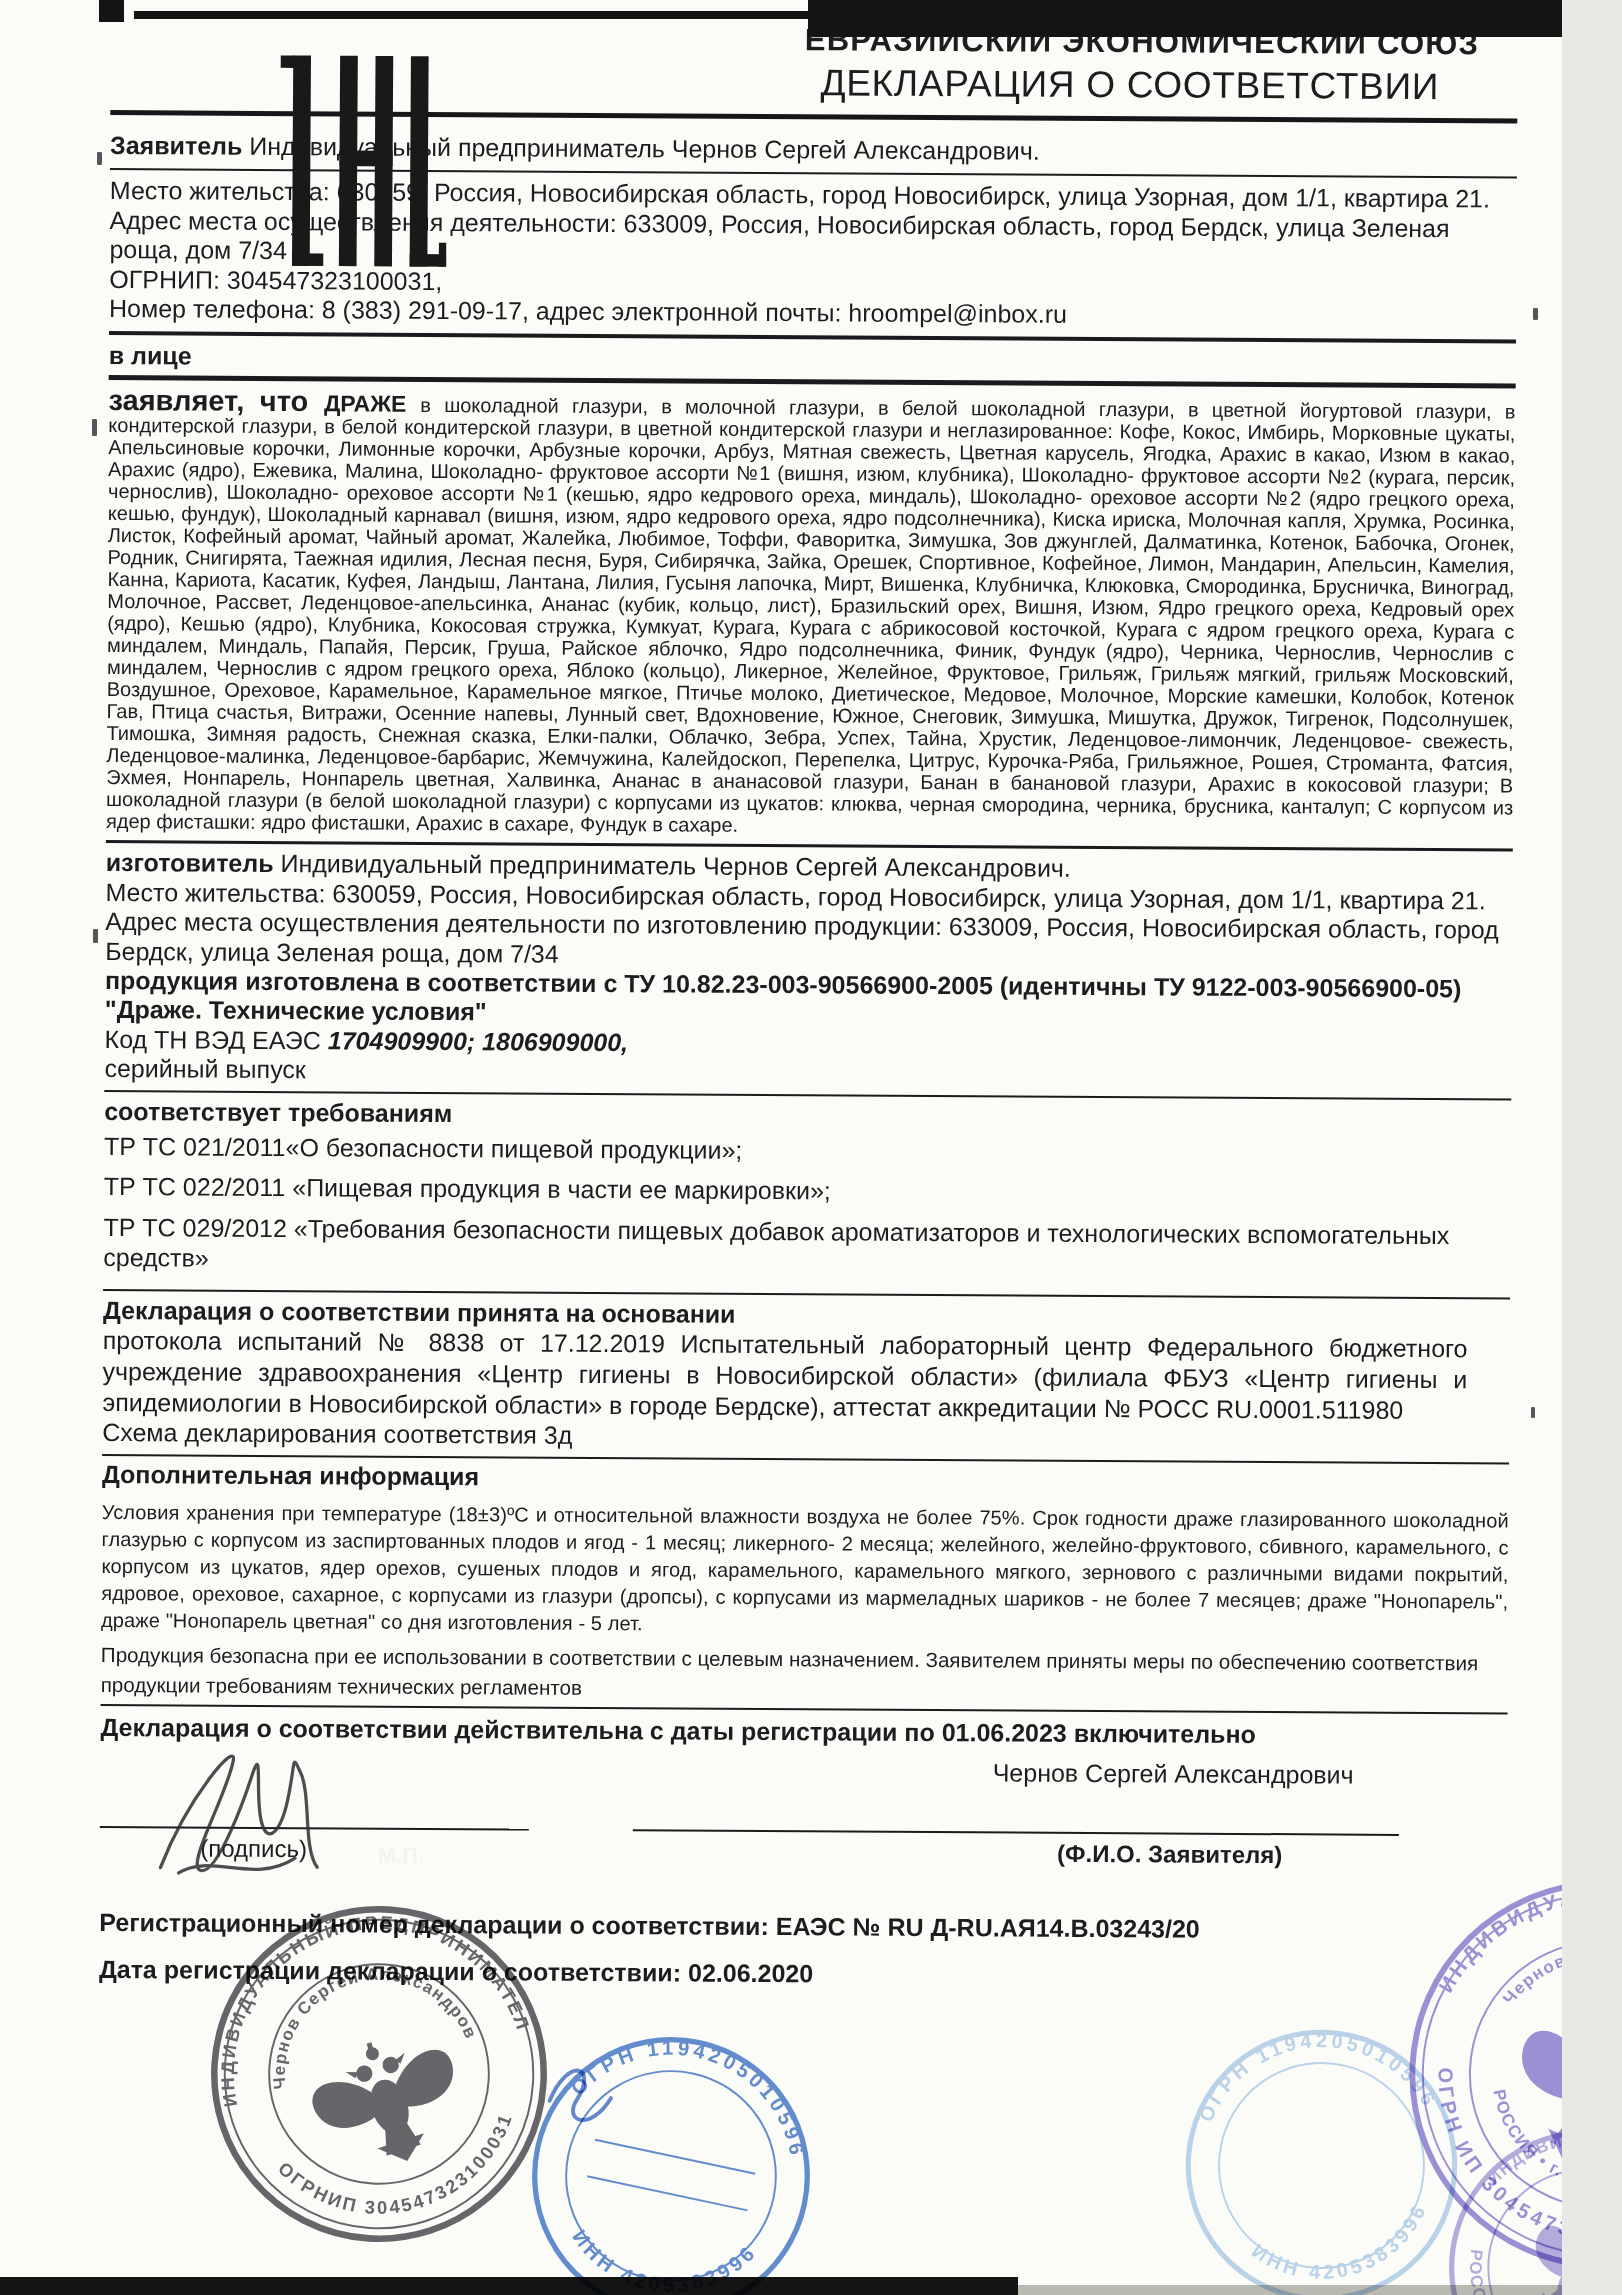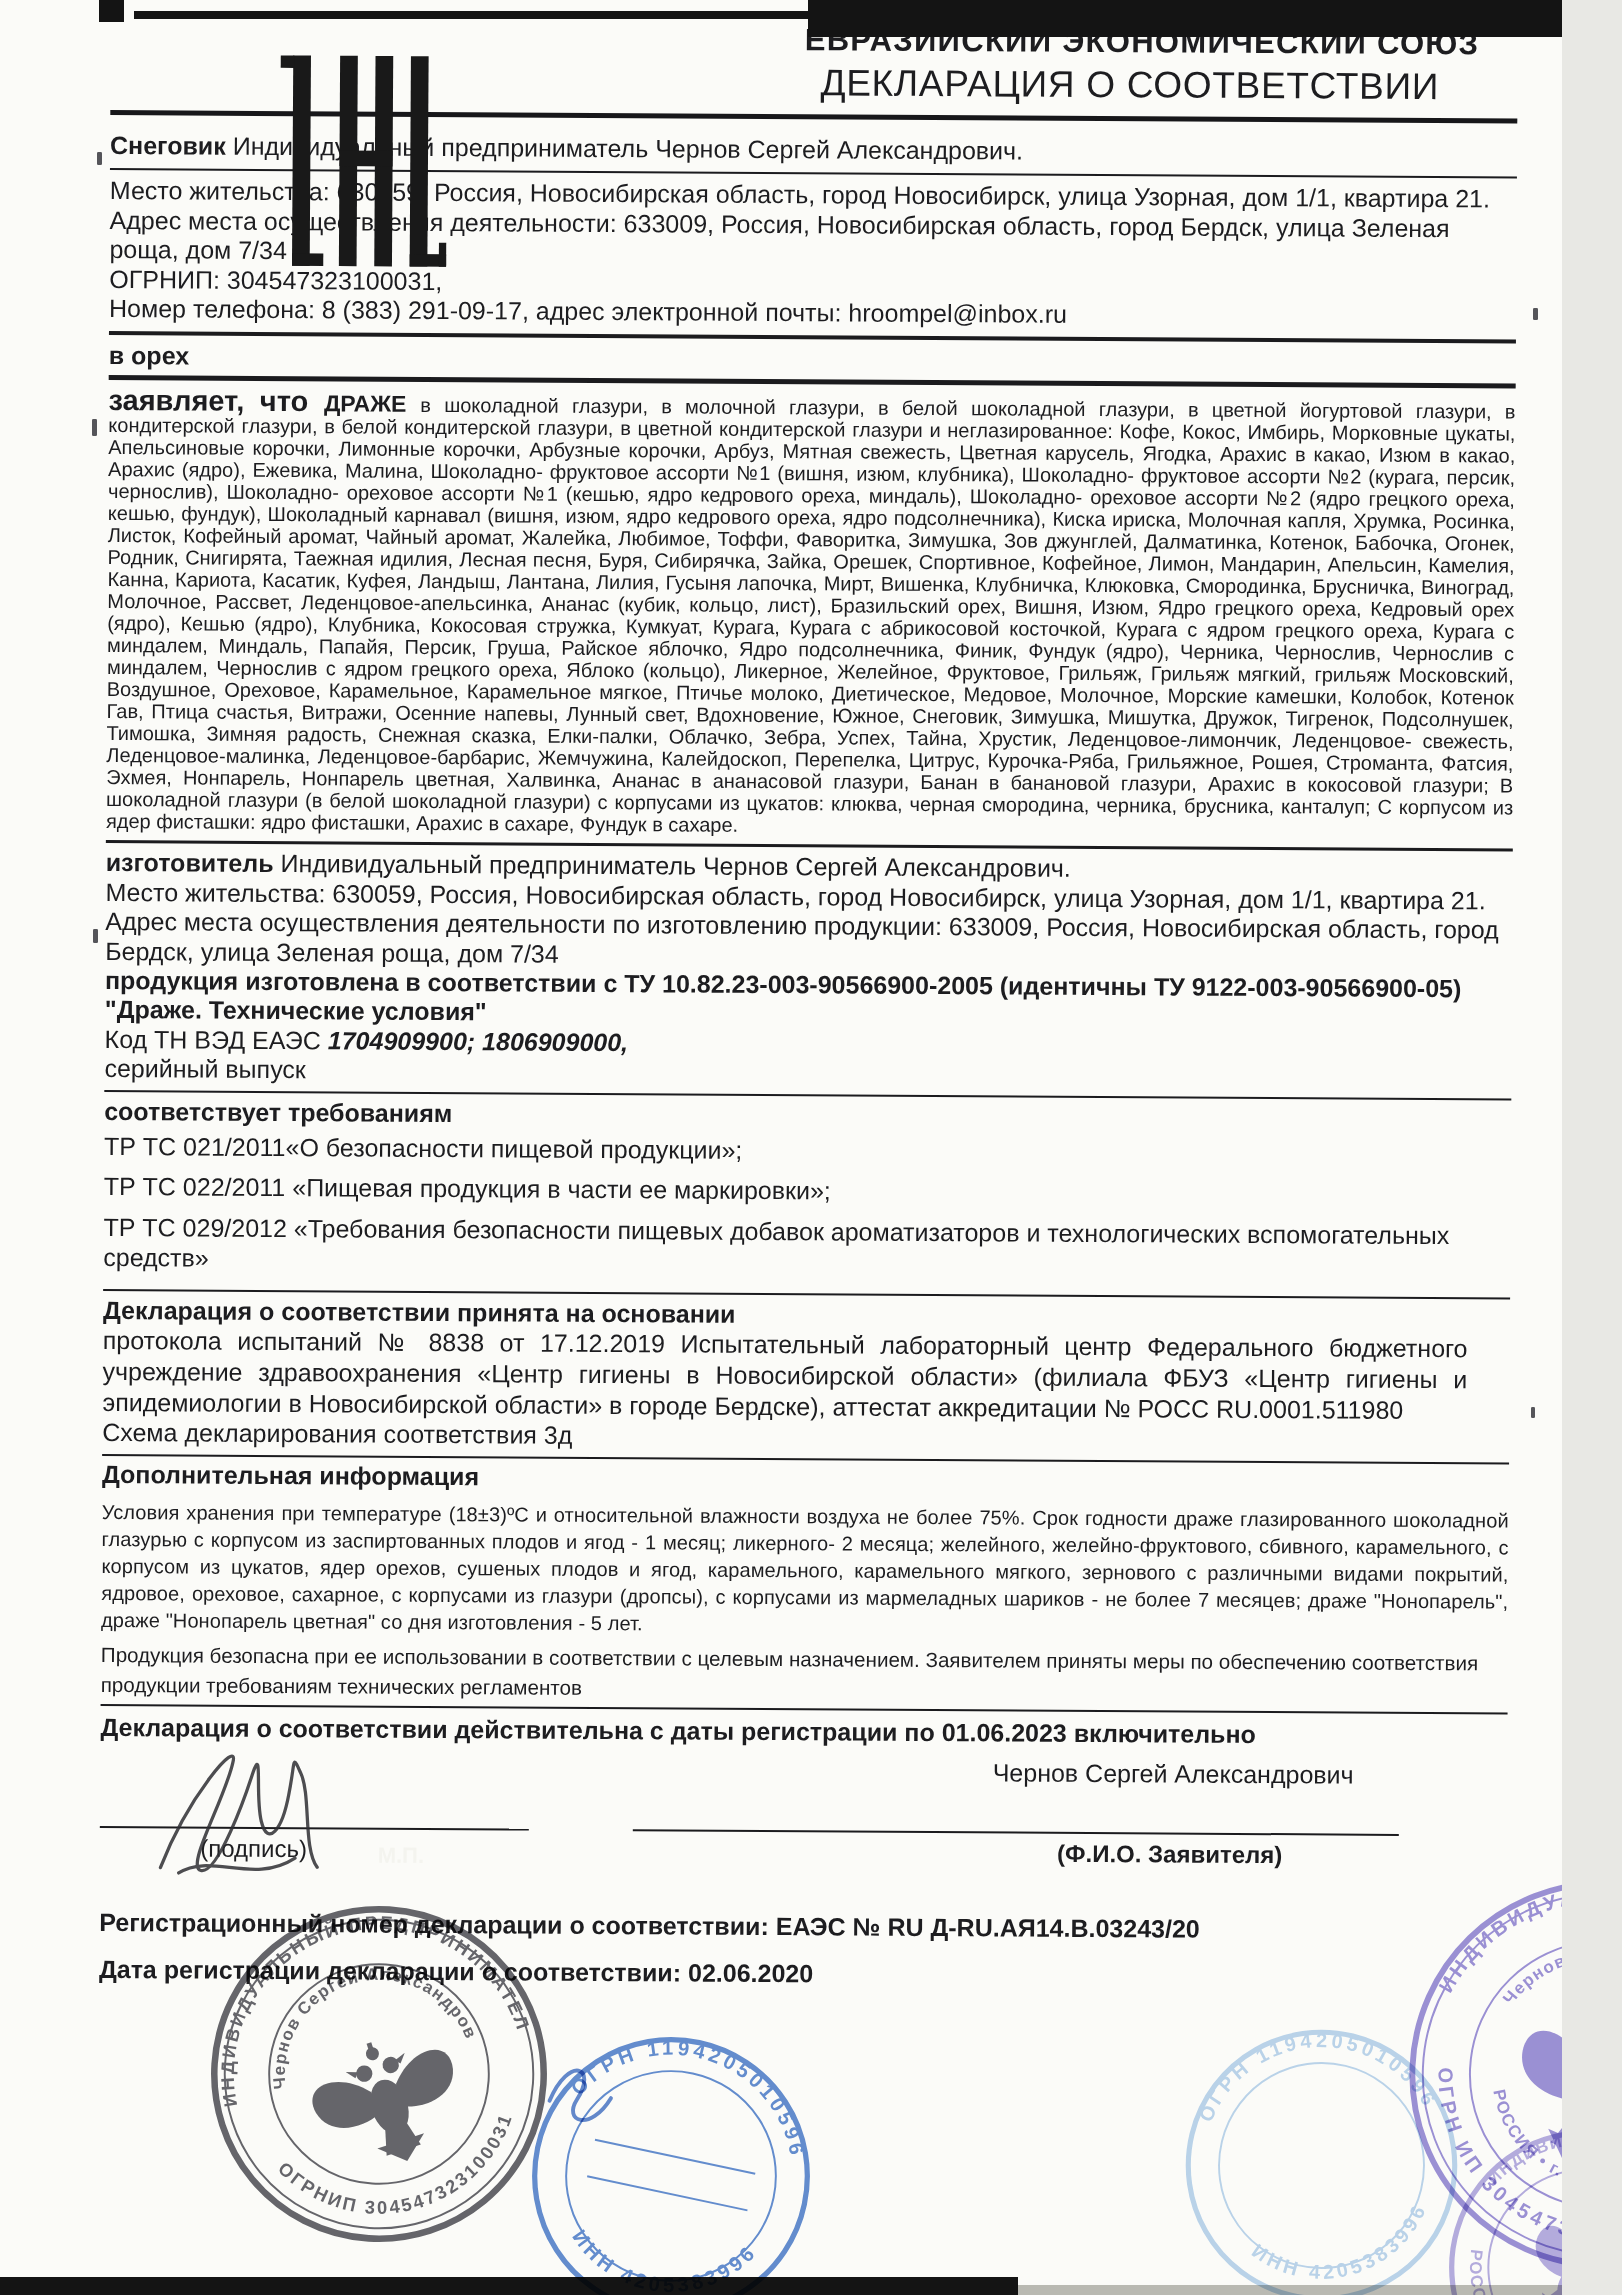--- a/index.html
+++ b/index.html
@@ -90,32 +90,32 @@
         <rect x="120" y="188" width="102" height="30"></rect>
         <rect x="256" y="6" width="34" height="404"></rect>
           <rect x="256" y="386" width="70" height="24"></rect>
         <rect x="312" y="364" width="14" height="46"></rect>
       </svg>
       <div class="union">ЕВРАЗИЙСКИЙ ЭКОНОМИЧЕСКИЙ СОЮЗ</div>
       <div class="doctitle">ДЕКЛАРАЦИЯ О СООТВЕТСТВИИ</div>
     </div>
 
     <div class="sec row-applicant t">
-      <span class="b">Снеговик</span><span> Индивидуальный предприниматель Чернов Сергей Александрович.</span>
+      <span class="b">Заявитель</span><span> Индивидуальный предприниматель Чернов Сергей Александрович.</span>
     </div>
 
     <div class="sec row-contacts t heavy">
       <div>Место жительства: 630059, Россия, Новосибирская область, город Новосибирск, улица Узорная, дом 1/1, квартира 21.</div>
       <div>Адрес места осуществления деятельности: 633009, Россия, Новосибирская область, город Бердск, улица Зеленая роща, дом 7/34</div>
       <div>ОГРНИП: 304547323100031,</div>
       <div>Номер телефона: 8 (383) 291-09-17, адрес электронной почты: hroompel@inbox.ru</div>
     </div>
 
     <div class="sec row-inlice t">
-      <span class="b">в орех</span>
+      <span class="b">в лице</span>
     </div>
 
     <div class="sec row-products">
       <div class="products">
         <span class="lead">заявляет, что </span><span class="caps">ДРАЖЕ </span><span>в шоколадной глазури, в молочной глазури, в белой шоколадной глазури, в цветной йогуртовой глазури, в кондитерской глазури, в белой кондитерской глазури, в цветной кондитерской глазури и неглазированное: Кофе, Кокос, Имбирь, Морковные цукаты, Апельсиновые корочки, Лимонные корочки, Арбузные корочки, Арбуз, Мятная свежесть, Цветная карусель, Ягодка, Арахис в какао, Изюм в какао, Арахис (ядро), Ежевика, Малина, Шоколадно- фруктовое ассорти №1 (вишня, изюм, клубника), Шоколадно- фруктовое ассорти №2 (курага, персик, чернослив), Шоколадно- ореховое ассорти №1 (кешью, ядро кедрового ореха, миндаль), Шоколадно- ореховое ассорти №2 (ядро грецкого ореха, кешью, фундук), Шоколадный карнавал (вишня, изюм, ядро кедрового ореха, ядро подсолнечника), Киска ириска, Молочная капля, Хрумка, Росинка, Листок, Кофейный аромат, Чайный аромат, Жалейка, Любимое, Тоффи, Фаворитка, Зимушка, Зов джунглей, Далматинка, Котенок, Бабочка, Огонек, Родник, Снигирята, Таежная идилия, Лесная песня, Буря, Сибирячка, Зайка, Орешек, Спортивное, Кофейное, Лимон, Мандарин, Апельсин, Камелия, Канна, Кариота, Касатик, Куфея, Ландыш, Лантана, Лилия, Гусыня лапочка, Мирт, Вишенка, Клубничка, Клюковка, Смородинка, Брусничка, Виноград, Молочное, Рассвет, Леденцовое-апельсинка, Ананас (кубик, кольцо, лист), Бразильский орех, Вишня, Изюм, Ядро грецкого ореха, Кедровый орех (ядро), Кешью (ядро), Клубника, Кокосовая стружка, Кумкуат, Курага, Курага с абрикосовой косточкой, Курага с ядром грецкого ореха, Курага с миндалем, Миндаль, Папайя, Персик, Груша, Райское яблочко, Ядро подсолнечника, Финик, Фундук (ядро), Черника, Чернослив, Чернослив с миндалем, Чернослив с ядром грецкого ореха, Яблоко (кольцо), Ликерное, Желейное, Фруктовое, Грильяж, Грильяж мягкий, грильяж Московский, Воздушное, Ореховое, Карамельное, Карамельное мягкое, Птичье молоко, Диетическое, Медовое, Молочное, Морские камешки, Колобок, Котенок Гав, Птица счастья, Витражи, Осенние напевы, Лунный свет, Вдохновение, Южное, Снеговик, Зимушка, Мишутка, Дружок, Тигренок, Подсолнушек, Тимошка, Зимняя радость, Снежная сказка, Елки-палки, Облачко, Зебра, Успех, Тайна, Хрустик, Леденцовое-лимончик, Леденцовое- свежесть, Леденцовое-малинка, Леденцовое-барбарис, Жемчужина, Калейдоскоп, Перепелка, Цитрус, Курочка-Ряба, Грильяжное, Рошея, Строманта, Фатсия, Эхмея, Нонпарель, Нонпарель цветная, Халвинка, Ананас в ананасовой глазури, Банан в банановой глазури, Арахис в кокосовой глазури; В шоколадной глазури (в белой шоколадной глазури) с корпусами из цукатов: клюква, черная смородина, черника, брусника, канталуп; С корпусом из ядер фисташки: ядро фисташки, Арахис в сахаре, Фундук в сахаре.</span>
       </div>
     </div>
 
     <div class="sec row-manu t">
       <div><span class="b">изготовитель</span><span> Индивидуальный предприниматель Чернов Сергей Александрович.</span></div>

